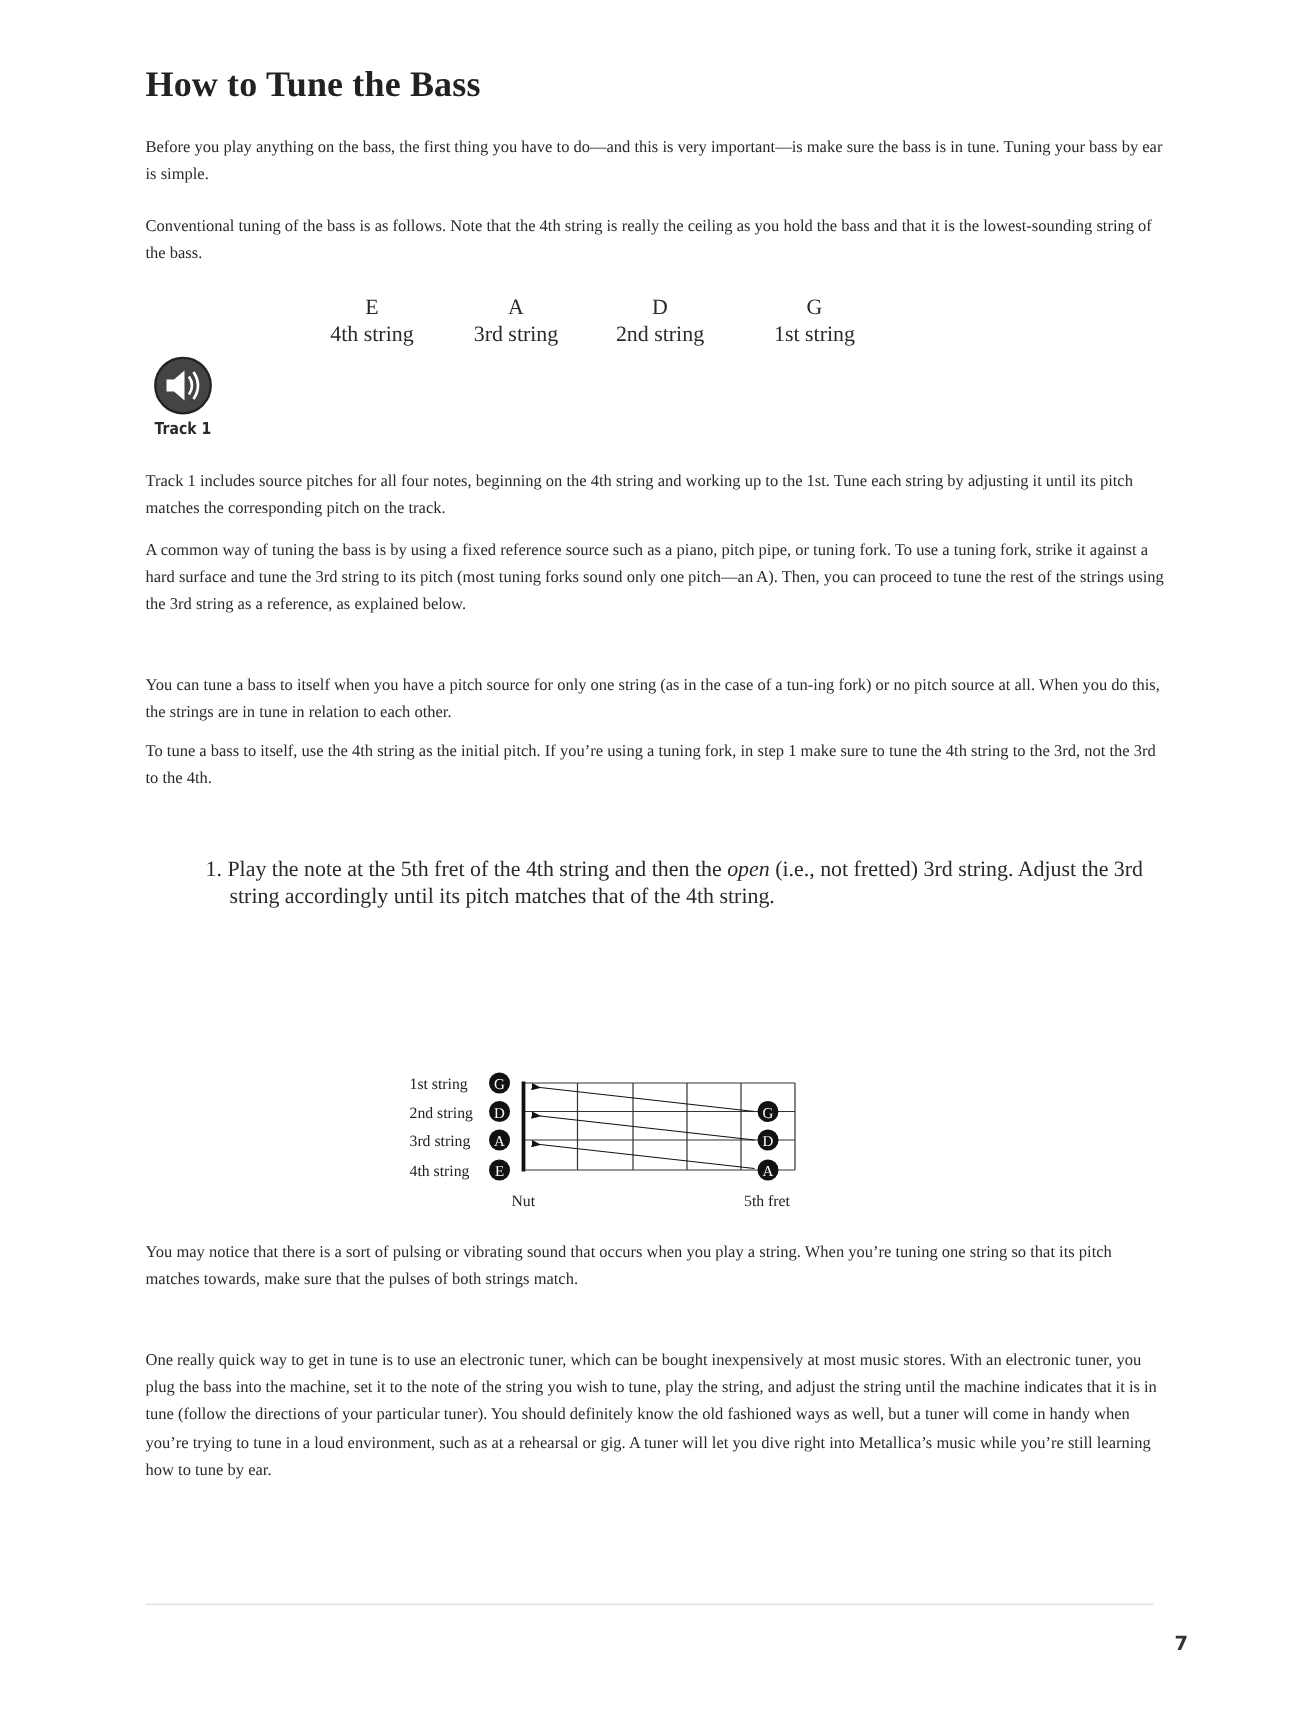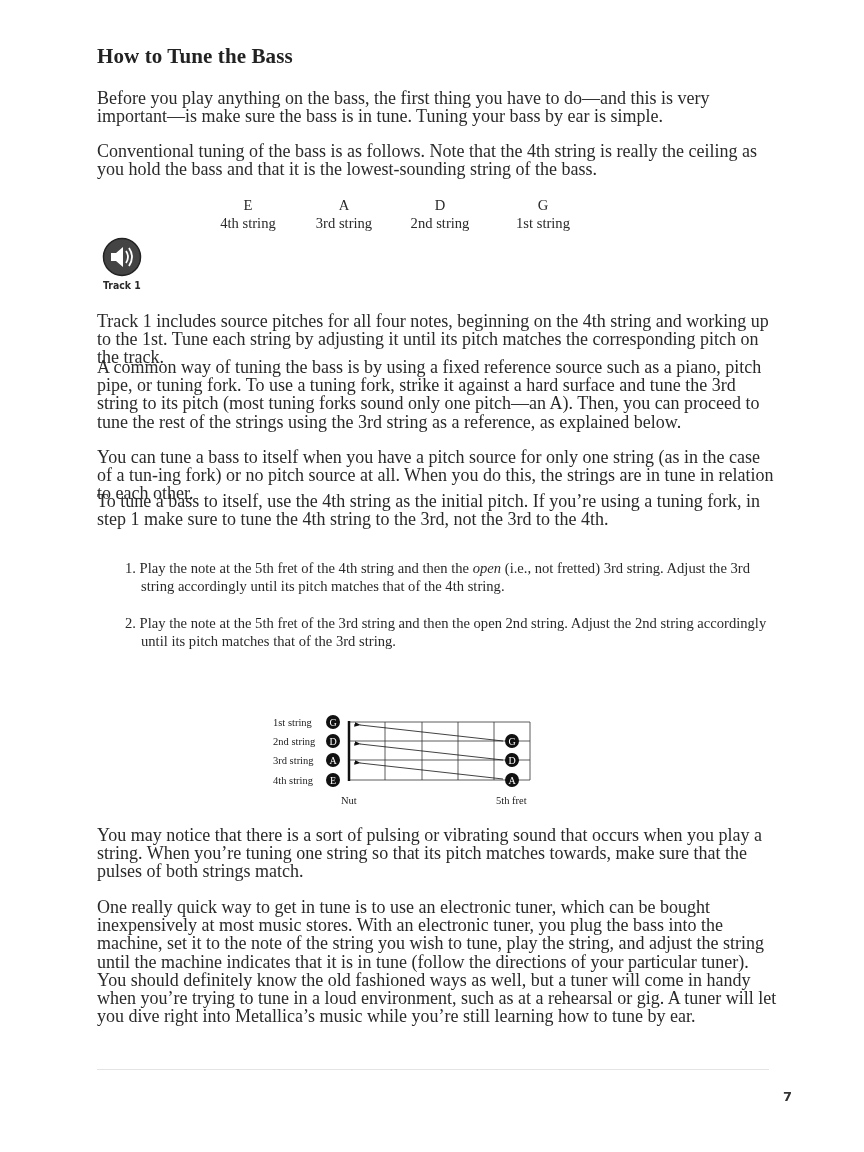--- a/index.html
+++ b/index.html
@@ -1,26 +1,26 @@
 <!DOCTYPE html>
 <html><head>
 <meta charset="utf-8">
 <style>
   html, body { margin: 0; padding: 0; background: #ffffff; }
   body { width: 864px; height: 1152px; position: relative; overflow: hidden;
          font-family: "Liberation Serif", "DejaVu Serif", serif; color: #2a2a2a; }
-  h1 { position: absolute; left: 97px; top: 44px; margin: 0; font-size: 21px; font-weight: bold;
+  h1 { position: absolute; left: 97px; top: 44px; margin: 0; font-size: 24px; font-weight: bold;
        color: #222; letter-spacing: 0.1px; }
-  .para { position: absolute; left: 97px; width: 680px; margin: 0; font-size: 18px; line-height: 18.2px; }
+  .para { position: absolute; left: 97px; width: 680px; margin: 0; font-size: 11px; line-height: 18.2px; }
   .tuning { position: absolute; top: 196px; left: 0; width: 864px; }
   .tcol { position: absolute; text-align: center; width: 110px; font-size: 14.6px; line-height: 18.2px; }
   .track { position: absolute; left: 100px; top: 237px; width: 44px; text-align: center; }
   .track-label { position: absolute; left: 103px; top: 279px; font-family: "DejaVu Sans", sans-serif;
                  font-weight: bold; font-size: 11px; color: #2a2a2a; transform: scaleX(0.85); transform-origin: left; }
-  ol.steps { position: absolute; left: 97px; top: 555px; width: 680px; margin: 4px; padding: 0; list-style: none; }
+  ol.steps { position: absolute; left: 97px; top: 555px; width: 680px; margin: 16px; padding: 0; list-style: none; }
   ol.steps li { font-size: 14.6px; line-height: 18.2px; padding-left: 40px; text-indent: -16px; margin-bottom: 18.6px; }
   .diagram { position: absolute; left: 260px; top: 710px; }
   .footer-rule { position: absolute; left: 97px; top: 1069px; width: 672px; height: 1px; background: #e4e4e4; }
   .page-num { position: absolute; left: 783px; top: 1089px; font-family: "DejaVu Sans", sans-serif;
               font-weight: bold; font-size: 13px; color: #333; }
   .svgtext { font-family: "Liberation Serif", "DejaVu Serif", serif; }
 </style>
 </head>
 <body>
 
@@ -59,21 +59,20 @@
 </div>
 <div class="track-label">Track 1</div>
 
 <p class="para" style="top:312px">Track 1 includes source pitches for all four notes, beginning on the 4th string and working up to the 1st. Tune each string by adjusting it until its pitch matches the corresponding pitch on the track.</p>
 <p class="para" style="top:358px">A common way of tuning the bass is by using a fixed reference source such as a piano, pitch pipe, or tuning fork. To use a tuning fork, strike it against a hard surface and tune the 3rd string to its pitch (most tuning forks sound only one pitch—an A). Then, you can proceed to tune the rest of the strings using the 3rd string as a reference, as explained below.</p>
 <p class="para" style="top:448px">You can tune a bass to itself when you have a pitch source for only one string (as in the case of a tun-ing fork) or no pitch source at all. When you do this, the strings are in tune in relation to each other.</p>
 <p class="para" style="top:492px">To tune a bass to itself, use the 4th string as the initial pitch. If you’re using a tuning fork, in step 1 make sure to tune the 4th string to the 3rd, not the 3rd to the 4th.</p>
 
 <ol class="steps">
   <li><span>1.</span> <span>Play the note at the 5th fret of the 4th string and then the </span><em>open</em><span> (i.e., not fretted) 3rd string. Adjust the 3rd string accordingly until its pitch matches that of the 4th string.</span></li>
-  <li><span>2.</span> <span>Play the note at the 5th fret of the 3rd string and then the open 2nd string. Adjust the 2nd string accordingly until its pitch matches that of the 3rd string.</span></li>
 </ol>
 
 <div class="diagram">
   <svg width="280" height="105" viewBox="0 0 280 105">
     <defs>
       <marker id="arrowhead" markerWidth="8" markerHeight="6" refX="1" refY="3" orient="auto">
         <path d="M8 0 L0 3 L8 6 Z" fill="#111"></path>
       </marker>
     </defs>
 

